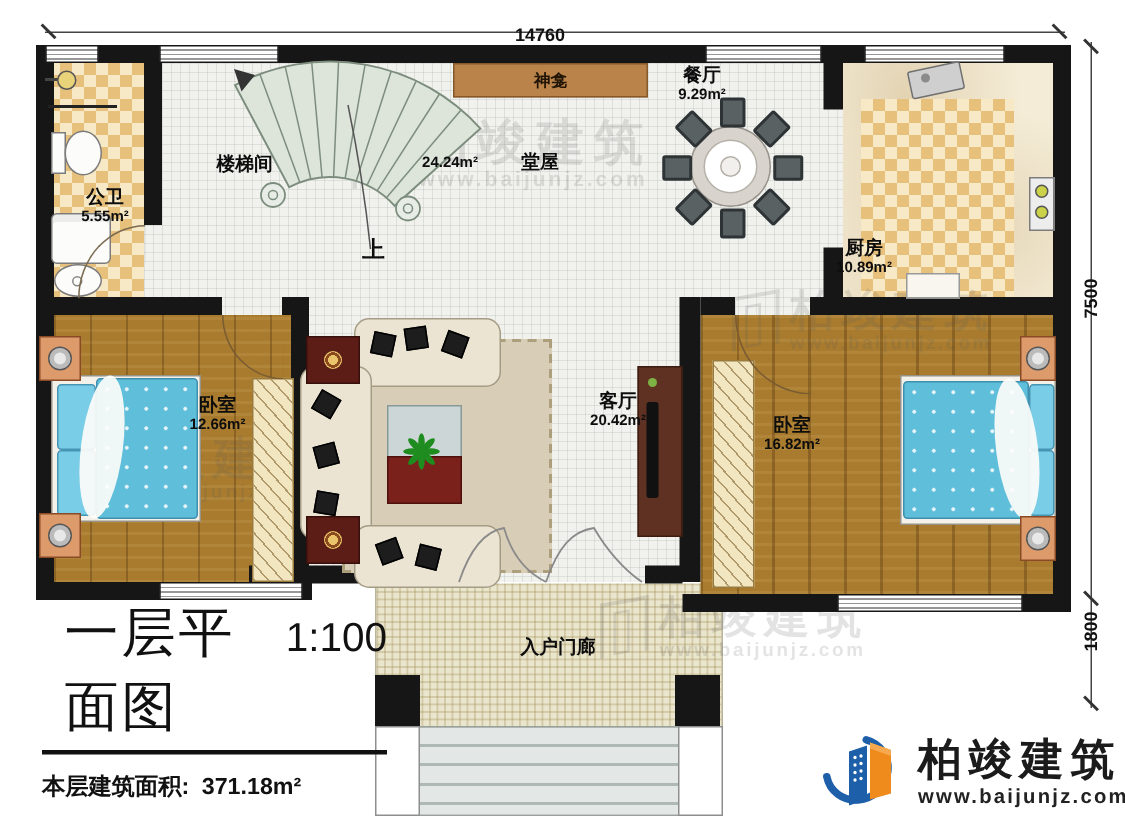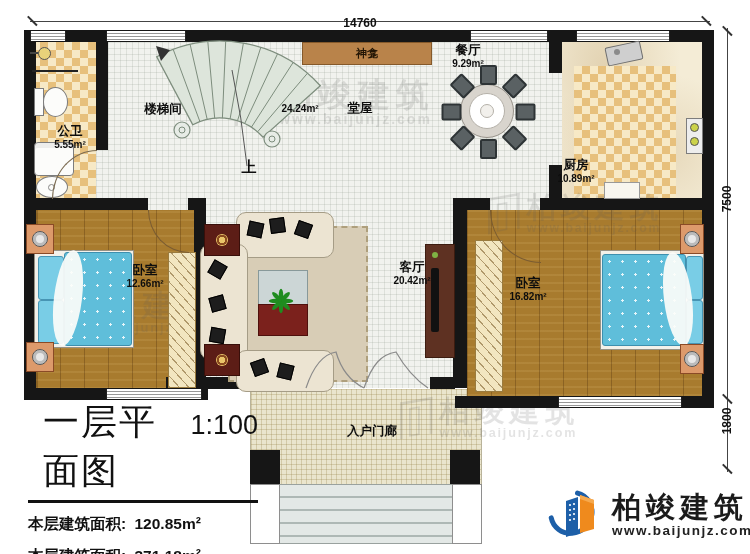--- a/index.html
+++ b/index.html
@@ -294,24 +294,20 @@
   <div class="dimtext" style="left:701px;top:192px;width:52px;transform:rotate(-90deg);">7500</div>
   <div class="dimtext" style="left:701px;top:414px;width:52px;transform:rotate(-90deg);">1800</div>
 
   <div class="titleblock">
     <div class="tb-row">
       <span class="tb-title">一层平面图</span>
       <span class="tb-scale">1:100</span>
     </div>
     <div class="tb-line">
       <span>本层建筑面积:</span>
-      <span class="v">120.85m²</span>
-    </div>
-    <div class="tb-line">
-      <span>本层建筑面积:</span>
       <span class="v">371.18m²</span>
     </div>
 
   </div>
 
   <div class="logo">
     <svg width="58" height="56" viewBox="0 0 58 56">
       <path d="M10,46 A21,20 0 1 1 46,44" fill="none" stroke="#1d5fa8" stroke-width="5" stroke-linecap="round" transform="rotate(140 28 30)"></path>
       <path d="M20,14 L32,10 L32,46 L20,50 Z" fill="#1d5fa8"></path>
       <g fill="#fff">

